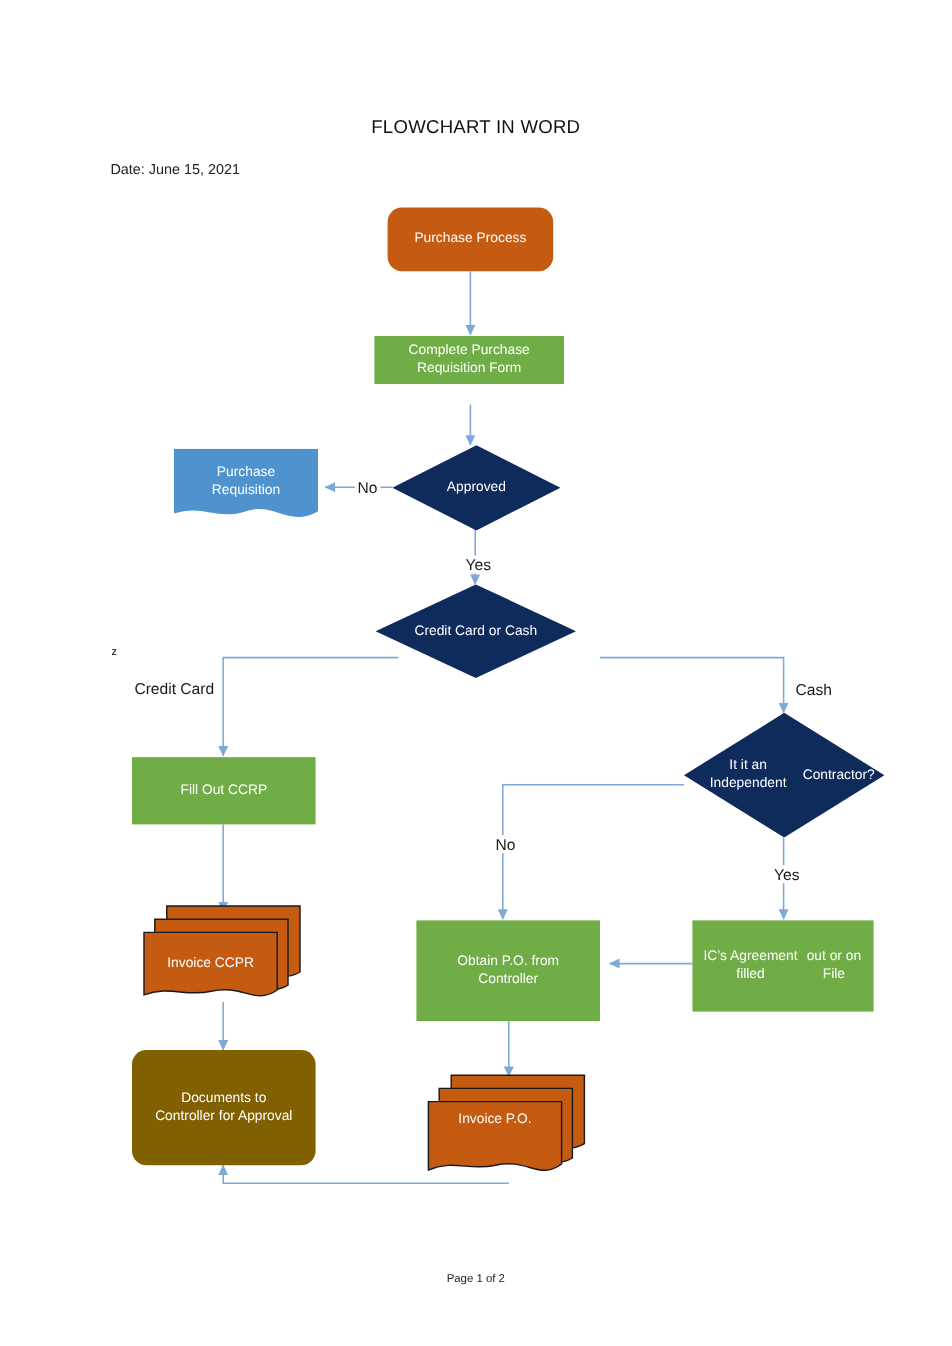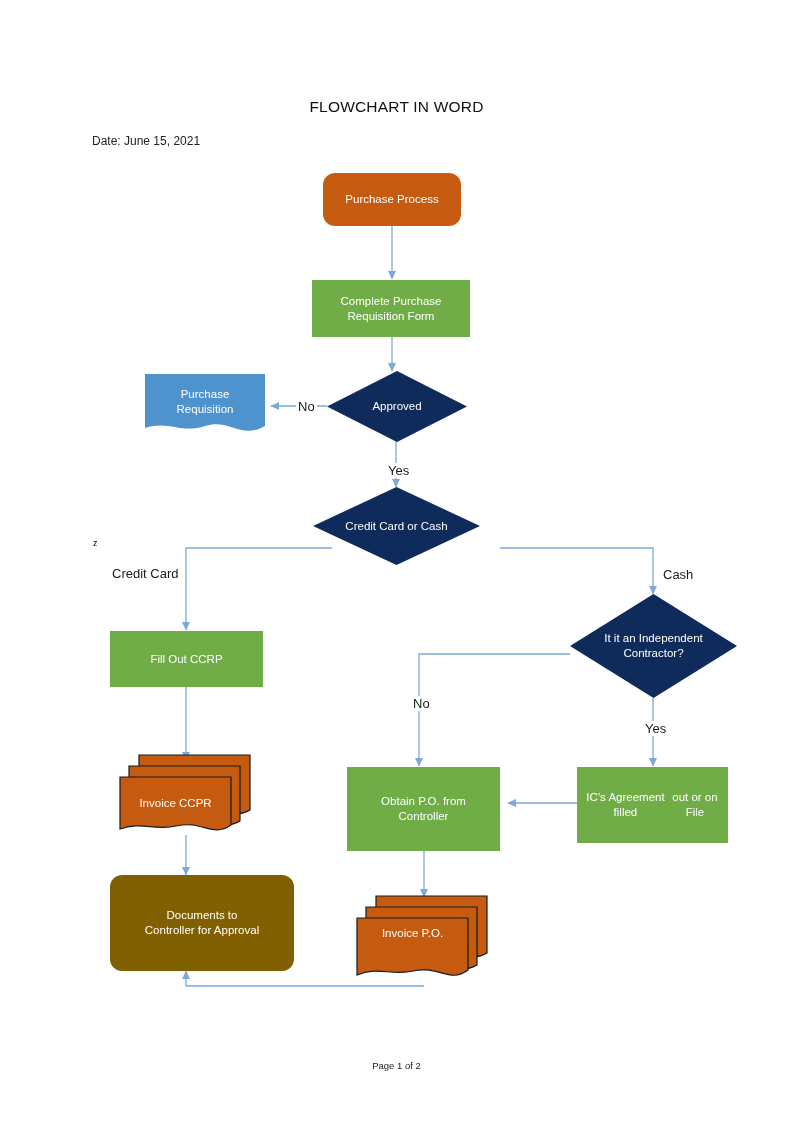--- a/index.html
+++ b/index.html
@@ -220,21 +220,21 @@
   <div class="edge-label" style="left:386px; top:463px;">Yes</div>
   <div class="edge-label" style="left:110px; top:566px;">Credit Card</div>
   <div class="edge-label" style="left:661px; top:567px;">Cash</div>
   <div class="edge-label" style="left:411px; top:696px;">No</div>
   <div class="edge-label" style="left:643px; top:721px;">Yes</div>
 
   <div class="node rounded rect-orange" style="left:323px; top:173px; width:138px; height:53px;">
     <span>Purchase Process</span>
   </div>
 
-  <div class="node rect-green" style="left:312px; top:280px; width:158px; height:57px; flex-direction:column;">
+  <div class="node rect-green" style="left:312px; top:280px; width:158px; height:40px; flex-direction:column;">
     <span>Complete Purchase</span>
     <span>Requisition Form</span>
   </div>
 
   <div class="docshape" style="left:145px; top:374px; width:120px; height:64px;">
     <svg width="120" height="64" viewBox="0 0 120 64">
       <path d="M0,0 H120 V52 C96,66 84,44 60,52 C36,60 24,46 0,54 Z" fill="#4E93CE"></path>
     </svg>
     <div class="docshape-label" style="flex-direction:column; padding-bottom:8px;">
       <span>Purchase</span>
@@ -257,38 +257,38 @@
   </div>
 
   <div class="node rect-green" style="left:110px; top:631px; width:153px; height:56px;">
     <span>Fill Out CCRP</span>
   </div>
 
   <div class="diamond-wrap" style="left:570px; top:594px; width:167px; height:104px;">
     <svg width="167" height="104" viewBox="0 0 167 104">
       <polygon points="83.5,0 167,52 83.5,104 0,52" fill="#0E2B5C"></polygon>
     </svg>
-    <div class="diamond-label" style="flex-direction:column; padding:0 8px;">
+    <div class="diamond-label" style="flex-direction:row; padding:0 8px;">
       <span>It it an Independent</span>
       <span>Contractor?</span>
     </div>
   </div>
 
   <div class="docshape multidoc" style="left:118px; top:752px; width:135px; height:88px;">
     <svg width="135" height="88" viewBox="0 0 135 88">
       <g stroke="#1a1a1a" stroke-width="1.2">
         <path d="M21,3 H132 V58 C113,69 104,52 77,58 C55,63 42,53 21,60 Z" fill="#C55A11"></path>
         <path d="M11,14 H122 V69 C103,80 94,63 67,69 C45,74 32,64 11,71 Z" fill="#C55A11"></path>
         <path d="M2,25 H113 V73 C94,86 85,68 58,74 C36,79 23,69 2,77 Z" fill="#C55A11"></path>
       </g>
     </svg>
     <div class="multidoc-label" style="left:2px; top:44px; width:111px;">Invoice CCPR</div>
   </div>
 
-  <div class="node rounded rect-olive" style="left:110px; top:875px; width:184px; height:96px; flex-direction:column;">
+  <div class="node rounded rect-olive" style="left:110px; top:875px; width:153px; height:96px; flex-direction:column;">
     <span>Documents to</span>
     <span>Controller for Approval</span>
   </div>
 
   <div class="node rect-green" style="left:347px; top:767px; width:153px; height:84px; flex-direction:column;">
     <span>Obtain P.O. from</span>
     <span>Controller</span>
   </div>
 
   <div class="node rect-green" style="left:577px; top:767px; width:151px; height:76px; flex-direction:row;">

